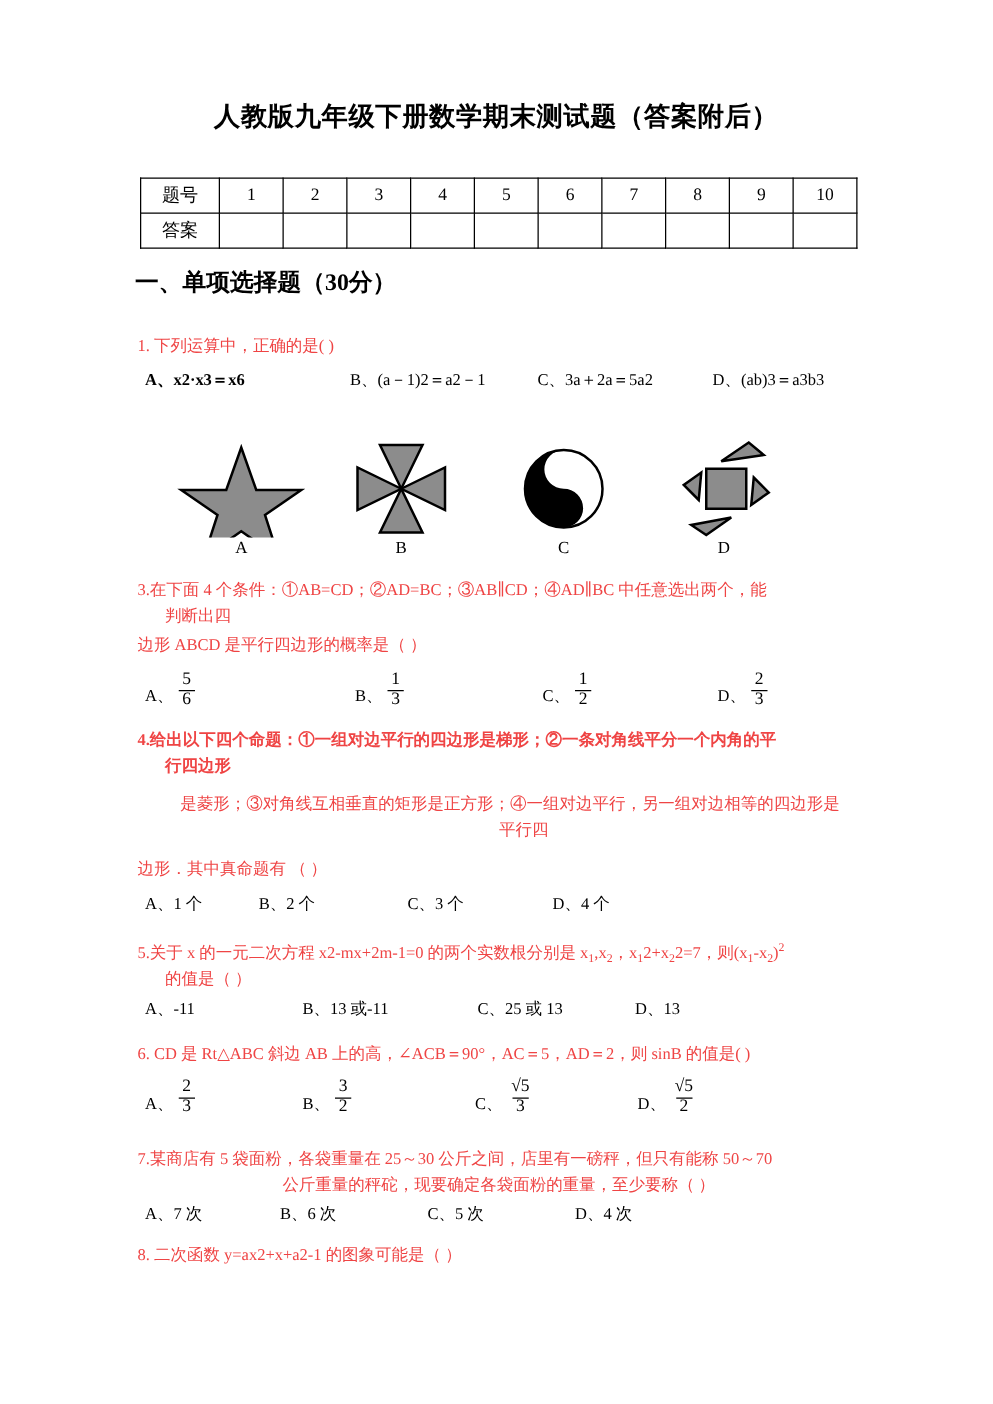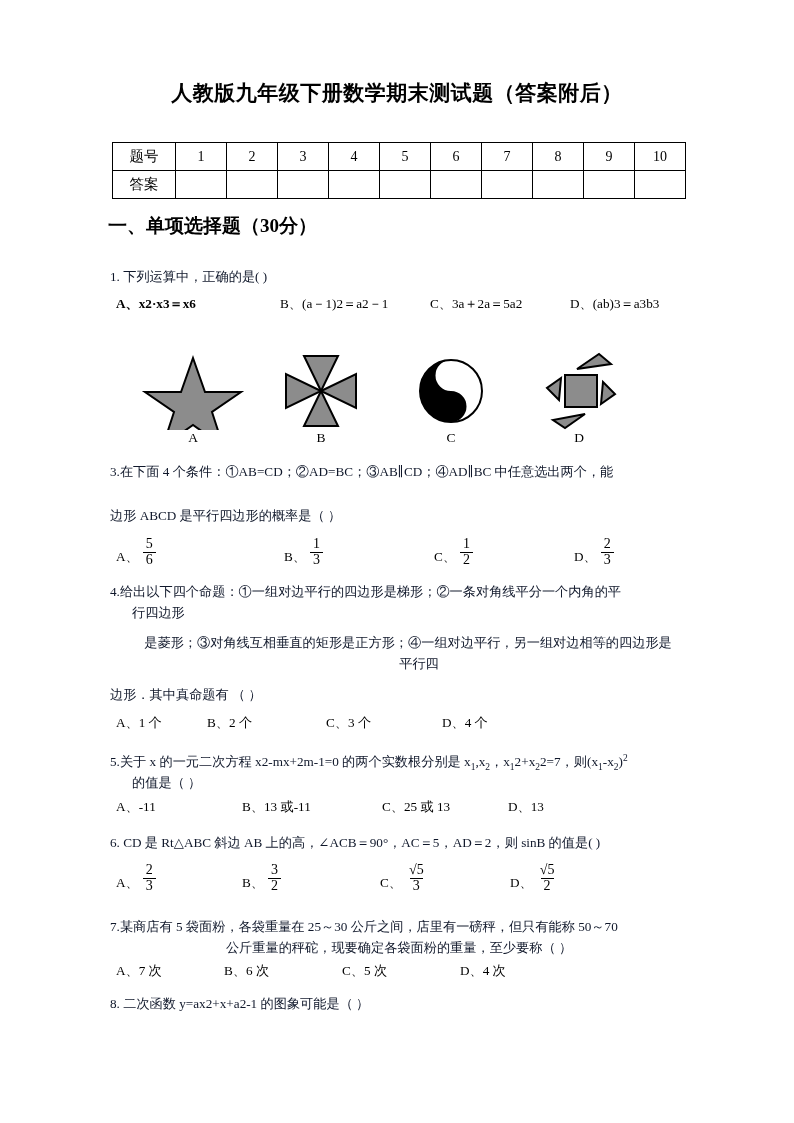--- a/index.html
+++ b/index.html
@@ -66,21 +66,21 @@
     font-size: 19px;
     font-weight: bold;
     white-space: nowrap;
   }
 
   
   .q {
     position: absolute;
     font-size: 13.2px;
     line-height: 21px;
-    color: #0f172a;
+    color: #ef4444;
   }
   .indent-line {
     display: block;
     padding-left: 22px;
   }
   .opts {
     position: absolute;
     font-size: 13.2px;
     width: 600px;
     height: 20px;
@@ -235,20 +235,21 @@
         <polygon class="gray" points="74,30 86,42 72,52"></polygon>
         <polygon class="gray" points="56,62 24,68 36,76"></polygon>
         <polygon class="gray" points="30,48 18,36 32,26"></polygon>
       </svg>
     </div>
     <div class="fig-label" style="left:416px;">D</div>
   </div>
 
   <div class="q" style="left:110px; top:461px; width:570px;">
     <span>3.</span><span>在下面 4 个条件：①AB=CD；②AD=BC；③AB∥CD；④AD∥BC 中任意选出两个，能</span>
+    <span class="indent-line">判断出四</span>
   </div>
   <div class="q" style="left:110px; top:505px; width:570px;">
     <span>边形 ABCD 是平行四边形的概率是（     ）</span>
   </div>
   <div class="opts" style="left:112px; top:548px; height:34px;">
     <span class="opt-frac" style="left:4px;">
       <span class="lead">A、</span>
       <span class="frac">
           <span class="num">5</span>
           <span class="den">6</span>
@@ -270,21 +271,21 @@
     </span>
     <span class="opt-frac" style="left:462px;">
       <span class="lead">D、</span>
       <span class="frac">
           <span class="num">2</span>
           <span class="den">3</span>
         </span>
     </span>
   </div>
 
-  <div class="q" style="left:110px; top:581px; width:570px;">
+  <div class="q" style="left:110px; top:581px; width:570px;font-weight:bold;">
     <span>4.</span><span>给出以下四个命题：①一组对边平行的四边形是梯形；②一条对角线平分一个内角的平</span>
     <span class="indent-line">行四边形</span>
   </div>
   <div class="q" style="left:123px; top:632px; width:570px;text-align:center;">
     <span>是菱形；③对角线互相垂直的矩形是正方形；④一组对边平行，另一组对边相等的四边形是</span>
     <span class="indent-line">平行四</span>
   </div>
   <div class="q" style="left:110px; top:684px; width:570px;">
     <span>边形．其中真命题有  （     ）</span>
   </div>

